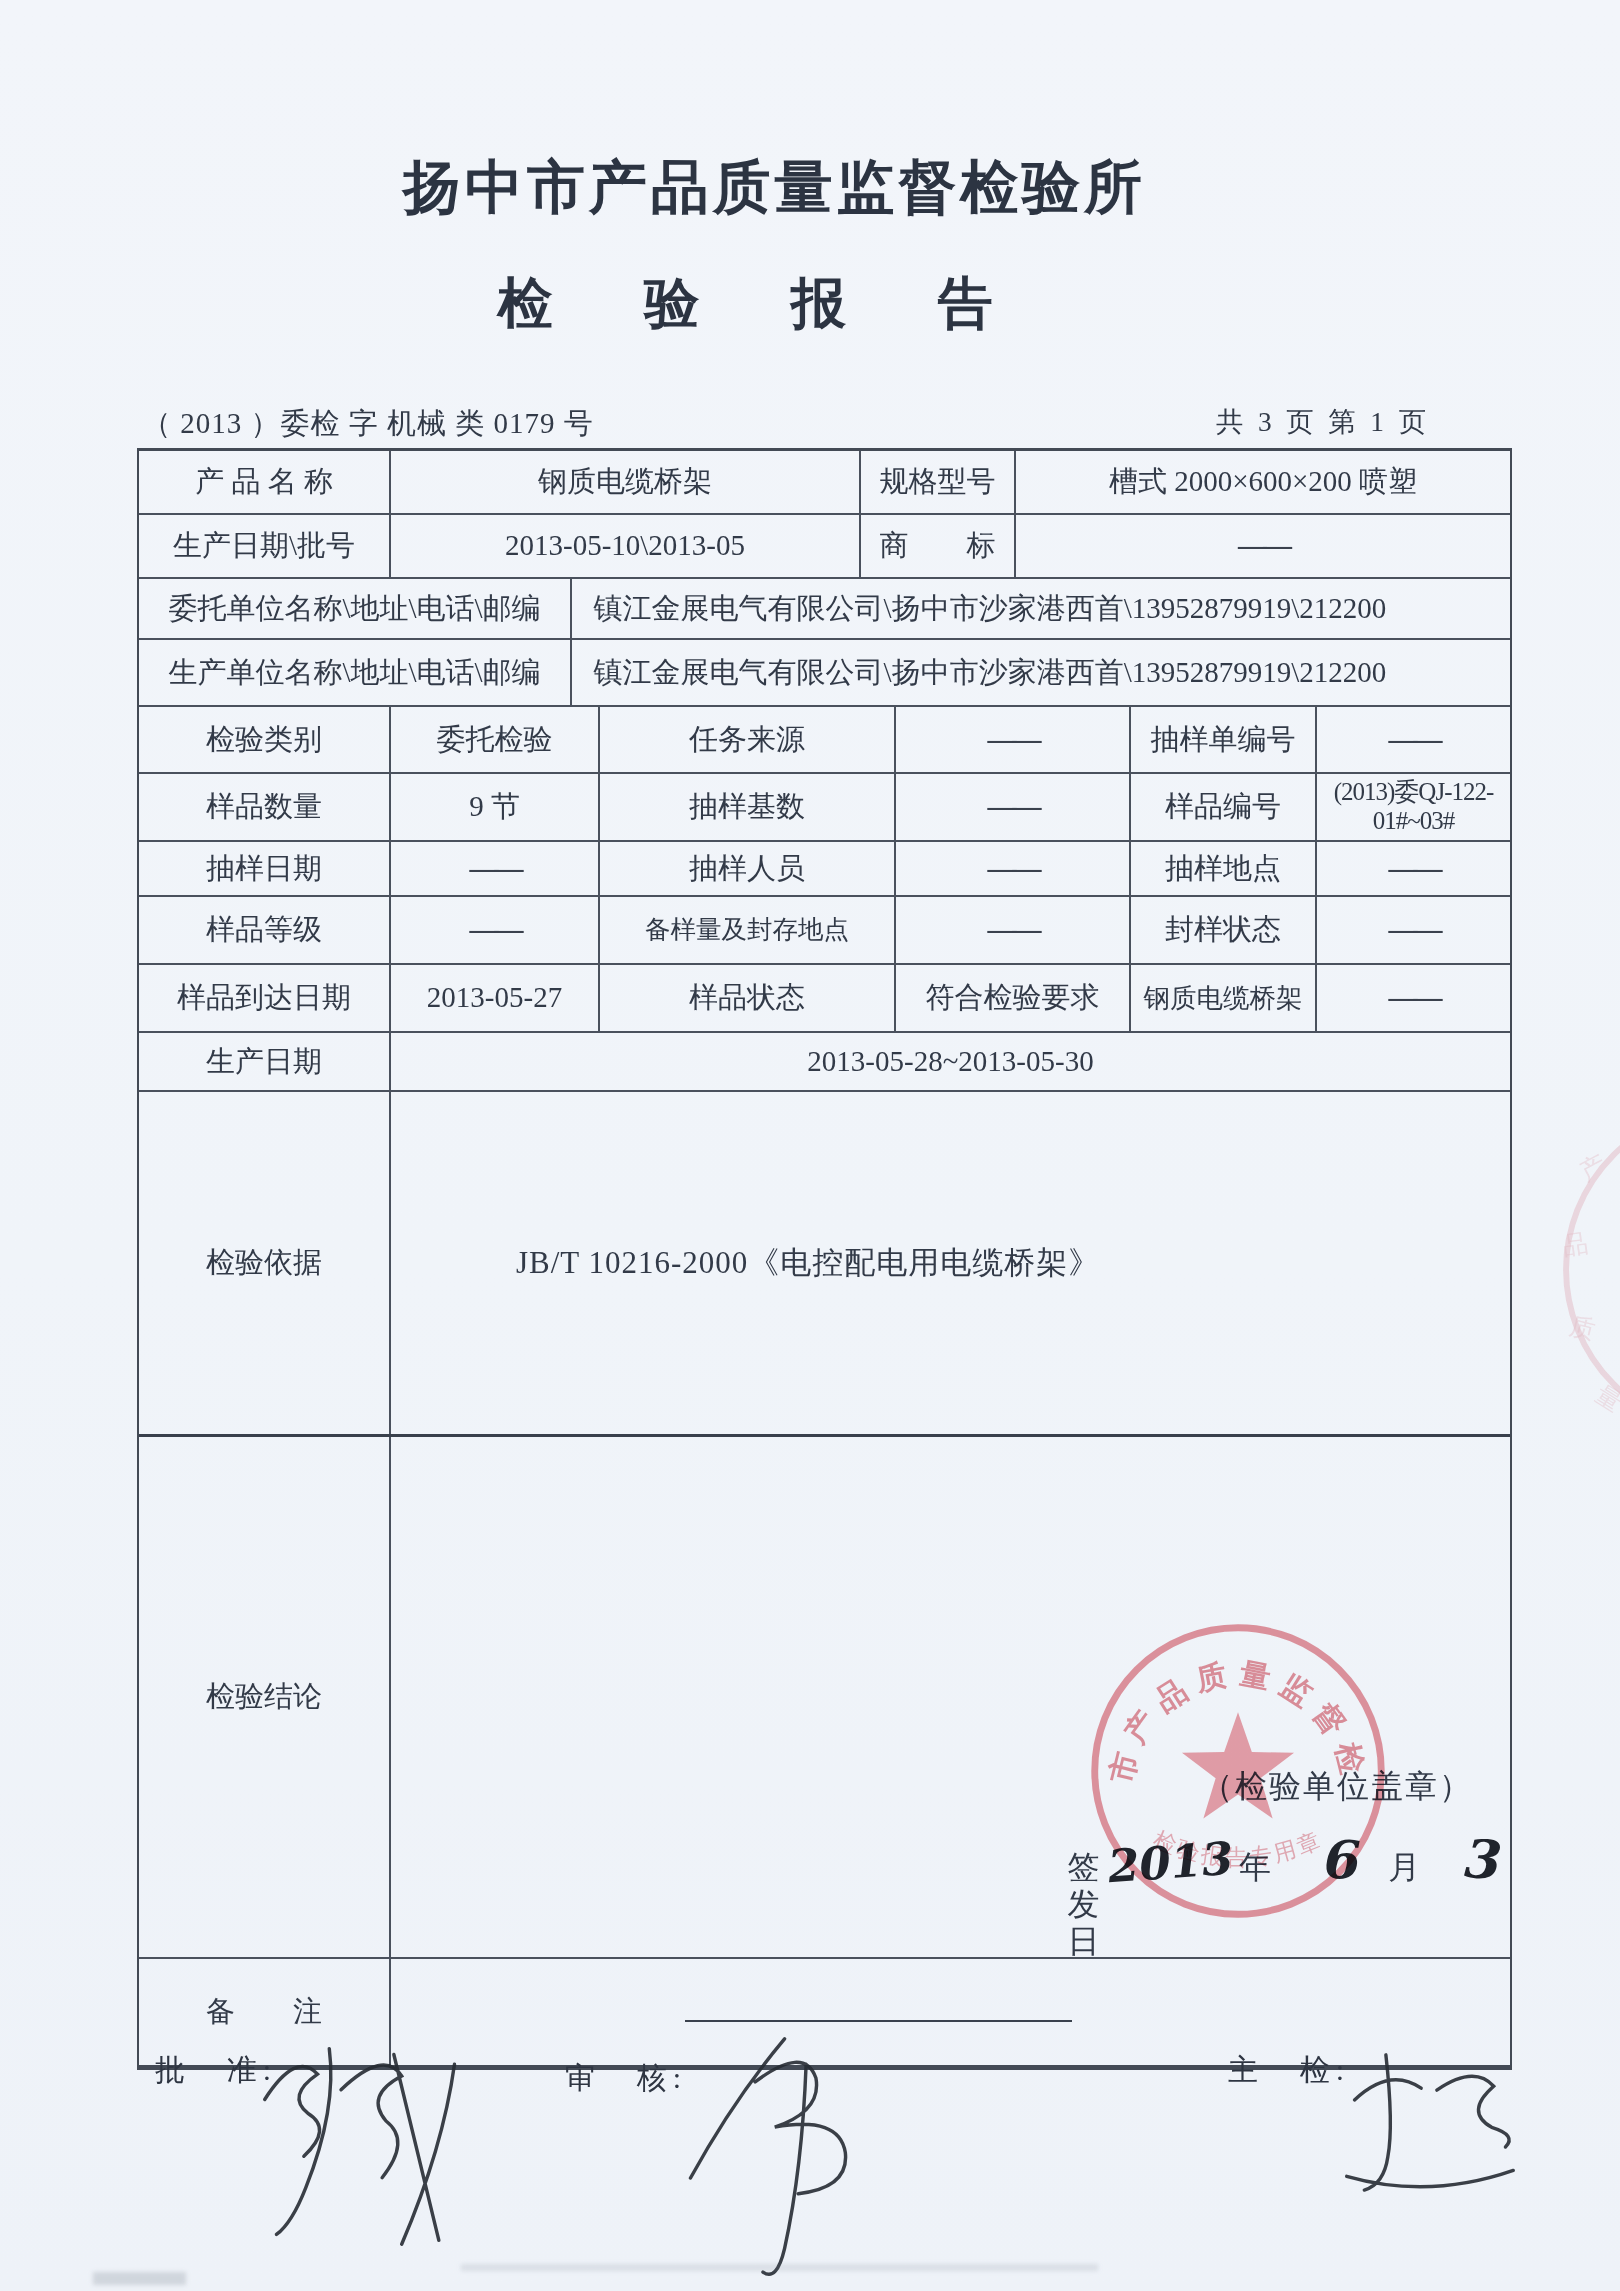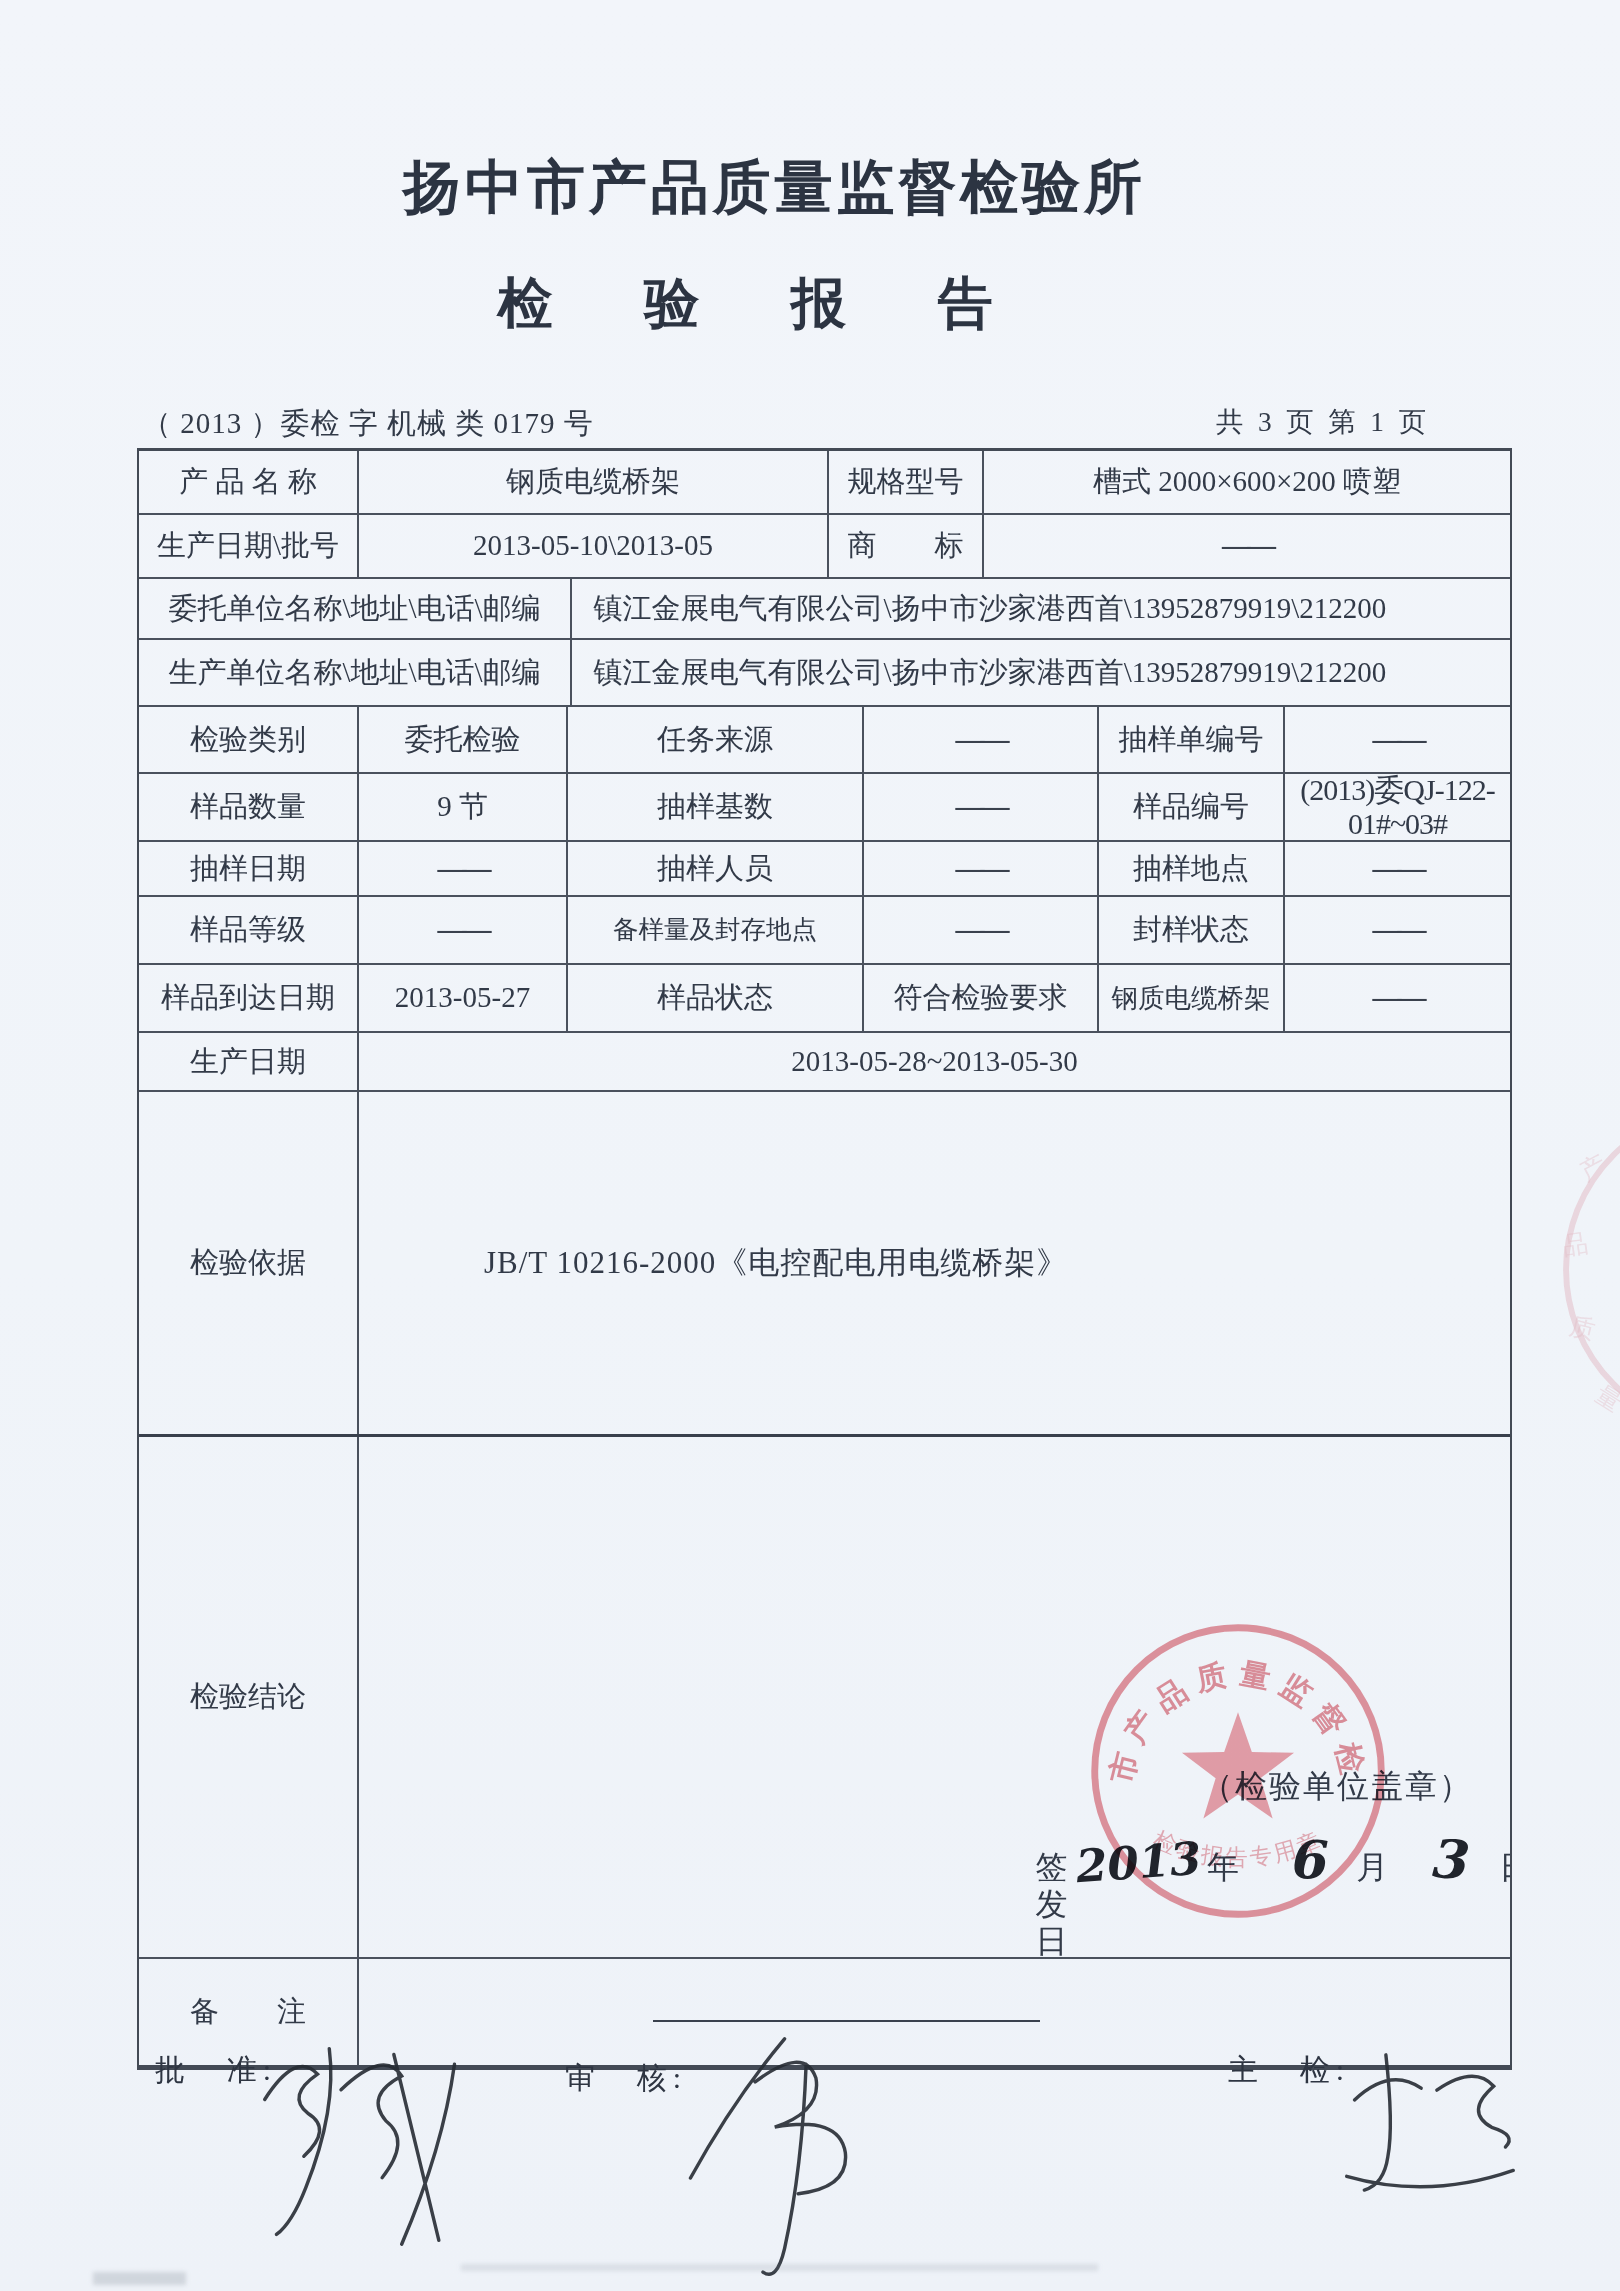--- a/index.html
+++ b/index.html
@@ -39,26 +39,26 @@
   .tcell{
     box-sizing:border-box;border-left:2px solid #4a515d;
     display:flex;align-items:center;justify-content:center;
     font-size:29px;text-align:center;line-height:1.15;
     overflow:hidden;
   }
   .tcell:first-child{border-left:none;}
   .h63{height:62px}.h60{height:59px}.h66{height:65px}
   .h67{height:66px}.h54{height:53px}.h58{height:57px}
   .h349{height:342px}.h531{height:520px}.h108{height:106px}
-  .w222{width:218px}.w480{width:470px}.w158{width:155px}
+  .w222{width:250px}.w480{width:470px}.w158{width:155px}
   .w440{width:431px}.w213{width:209px}.w267{width:296px}
   .w240{width:235px}.w190{width:186px}
   .flex1{flex:1}
   .left-val{justify-content:flex-start;padding-left:21.6px;text-align:left;}
-  .small-val{font-size:30px;letter-spacing:-1px;}
+  .small-val{font-size:25px;letter-spacing:-1px;}
   .dash{letter-spacing:-3.9px;font-weight:600;color:#3a414d;}
   .thick-top{border-top:3.9px solid #39404c;}
   
   .basis-cell{justify-content:flex-start;padding-left:125px;text-align:left;font-size:31px;letter-spacing:1px;}
   .conclusion-cell{position:relative;}
   .conclusion-text{position:absolute;left:110px;top:218px;font-size:32px;letter-spacing:1px;}
   .stamp-note{position:absolute;right:37px;top:331px;font-size:32px;letter-spacing:2px;}
   .issue-line{position:absolute;left:672px;top:392px;display:flex;align-items:baseline;font-size:32px;}
   .hw{font-style:italic;font-weight:700;color:#20242c;display:inline-block;font-family:"DejaVu Serif",serif;}
   .hw-year{font-size:45px;transform:rotate(-4deg);margin:0 5.9px 0 3.9px;}

